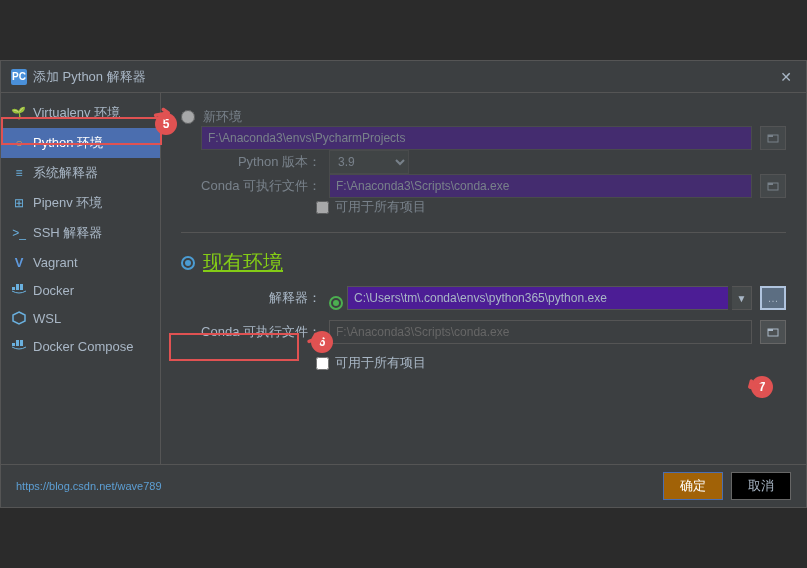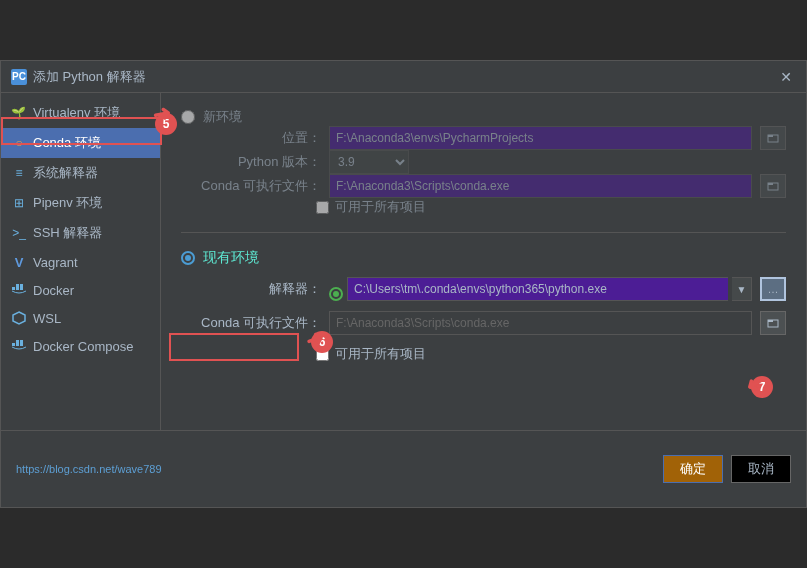--- a/index.html
+++ b/index.html
@@ -231,21 +231,21 @@
       justify-content: center;
       color: white;
       font-size: 12px;
       font-weight: bold;
       pointer-events: none;
     }
     .footer {
       display: flex;
       justify-content: flex-end;
       align-items: center;
-      padding: 24px 15px;
+      padding: 7px 15px;
       border-top: 1px solid #555;
       gap: 8px;
     }
     .footer-link {
       color: #5d9fd4;
       font-size: 11px;
       text-decoration: none;
       margin-right: auto;
     }
     .btn {
@@ -327,21 +327,21 @@
 
   <div class="dialog-body">
 
     <div class="sidebar">
       <div class="sidebar-item">
         <div class="sidebar-icon icon-virtualenv">🌱</div>
         <span>Virtualenv 环境</span>
       </div>
       <div class="sidebar-item active">
         <div class="sidebar-icon icon-conda">○</div>
-        <span>Conda 环境</span>
+        <span>Python 环境</span>
       </div>
       <div class="sidebar-item">
         <div class="sidebar-icon icon-system">≡</div>
         <span>系统解释器</span>
       </div>
       <div class="sidebar-item">
         <div class="sidebar-icon icon-pipenv">⊞</div>
         <span>Pipenv 环境</span>
       </div>
       <div class="sidebar-item">
@@ -390,21 +390,20 @@
 
     <div class="main-content">
 
       <div class="new-env-section">
         <div class="section-radio">
           <input type="radio" name="env-type" class="radio-input" style="">
           <span>新环境</span>
         </div>
 
         <div class="form-row">
-          <label class="form-label">位置：</label>
           <input class="form-input" type="text" value="F:\Anaconda3\envs\PycharmProjects" style="">
           <button class="browse-btn">
             <svg width="12" height="12" viewBox="0 0 12 12">
                 <rect x="1" y="3" width="10" height="7" fill="none" stroke="#a9b7c6" stroke-width="1"></rect>
                 <rect x="1" y="3" width="5" height="2" fill="#a9b7c6"></rect>
               </svg>
           </button>
         </div>
 
         <div class="form-row">
@@ -431,21 +430,21 @@
           <input type="checkbox" class="checkbox-input" style="">
           <span>可用于所有项目</span>
         </div>
       </div>
 
       <hr class="divider">
 
       <div class="existing-env-section">
         <div class="radio-row-highlighted">
           <div class="radio-circle-filled"></div>
-          <span style="color:#5eead4; font-size:14px; font-weight:500;">现有环境</span>
+          <span style="color:#84cc16; font-size:20px; font-weight:500;text-decoration:underline;">现有环境</span>
         </div>
 
         <div class="form-row">
           <label class="form-label">解释器：</label>
           <div class="interpreter-row" style="flex:1;">
             <div class="interpreter-icon"></div>
             <input class="form-input" type="text" style="flex: 1 1 0%; border-right: none;" value="C:\Users\tm\.conda\envs\python365\python.exe">
             <div class="dropdown-btn">▼</div>
           </div>
           <button class="browse-btn highlighted" style="border:2px solid #b0c4de; background:#5c6e82;">…</button>

